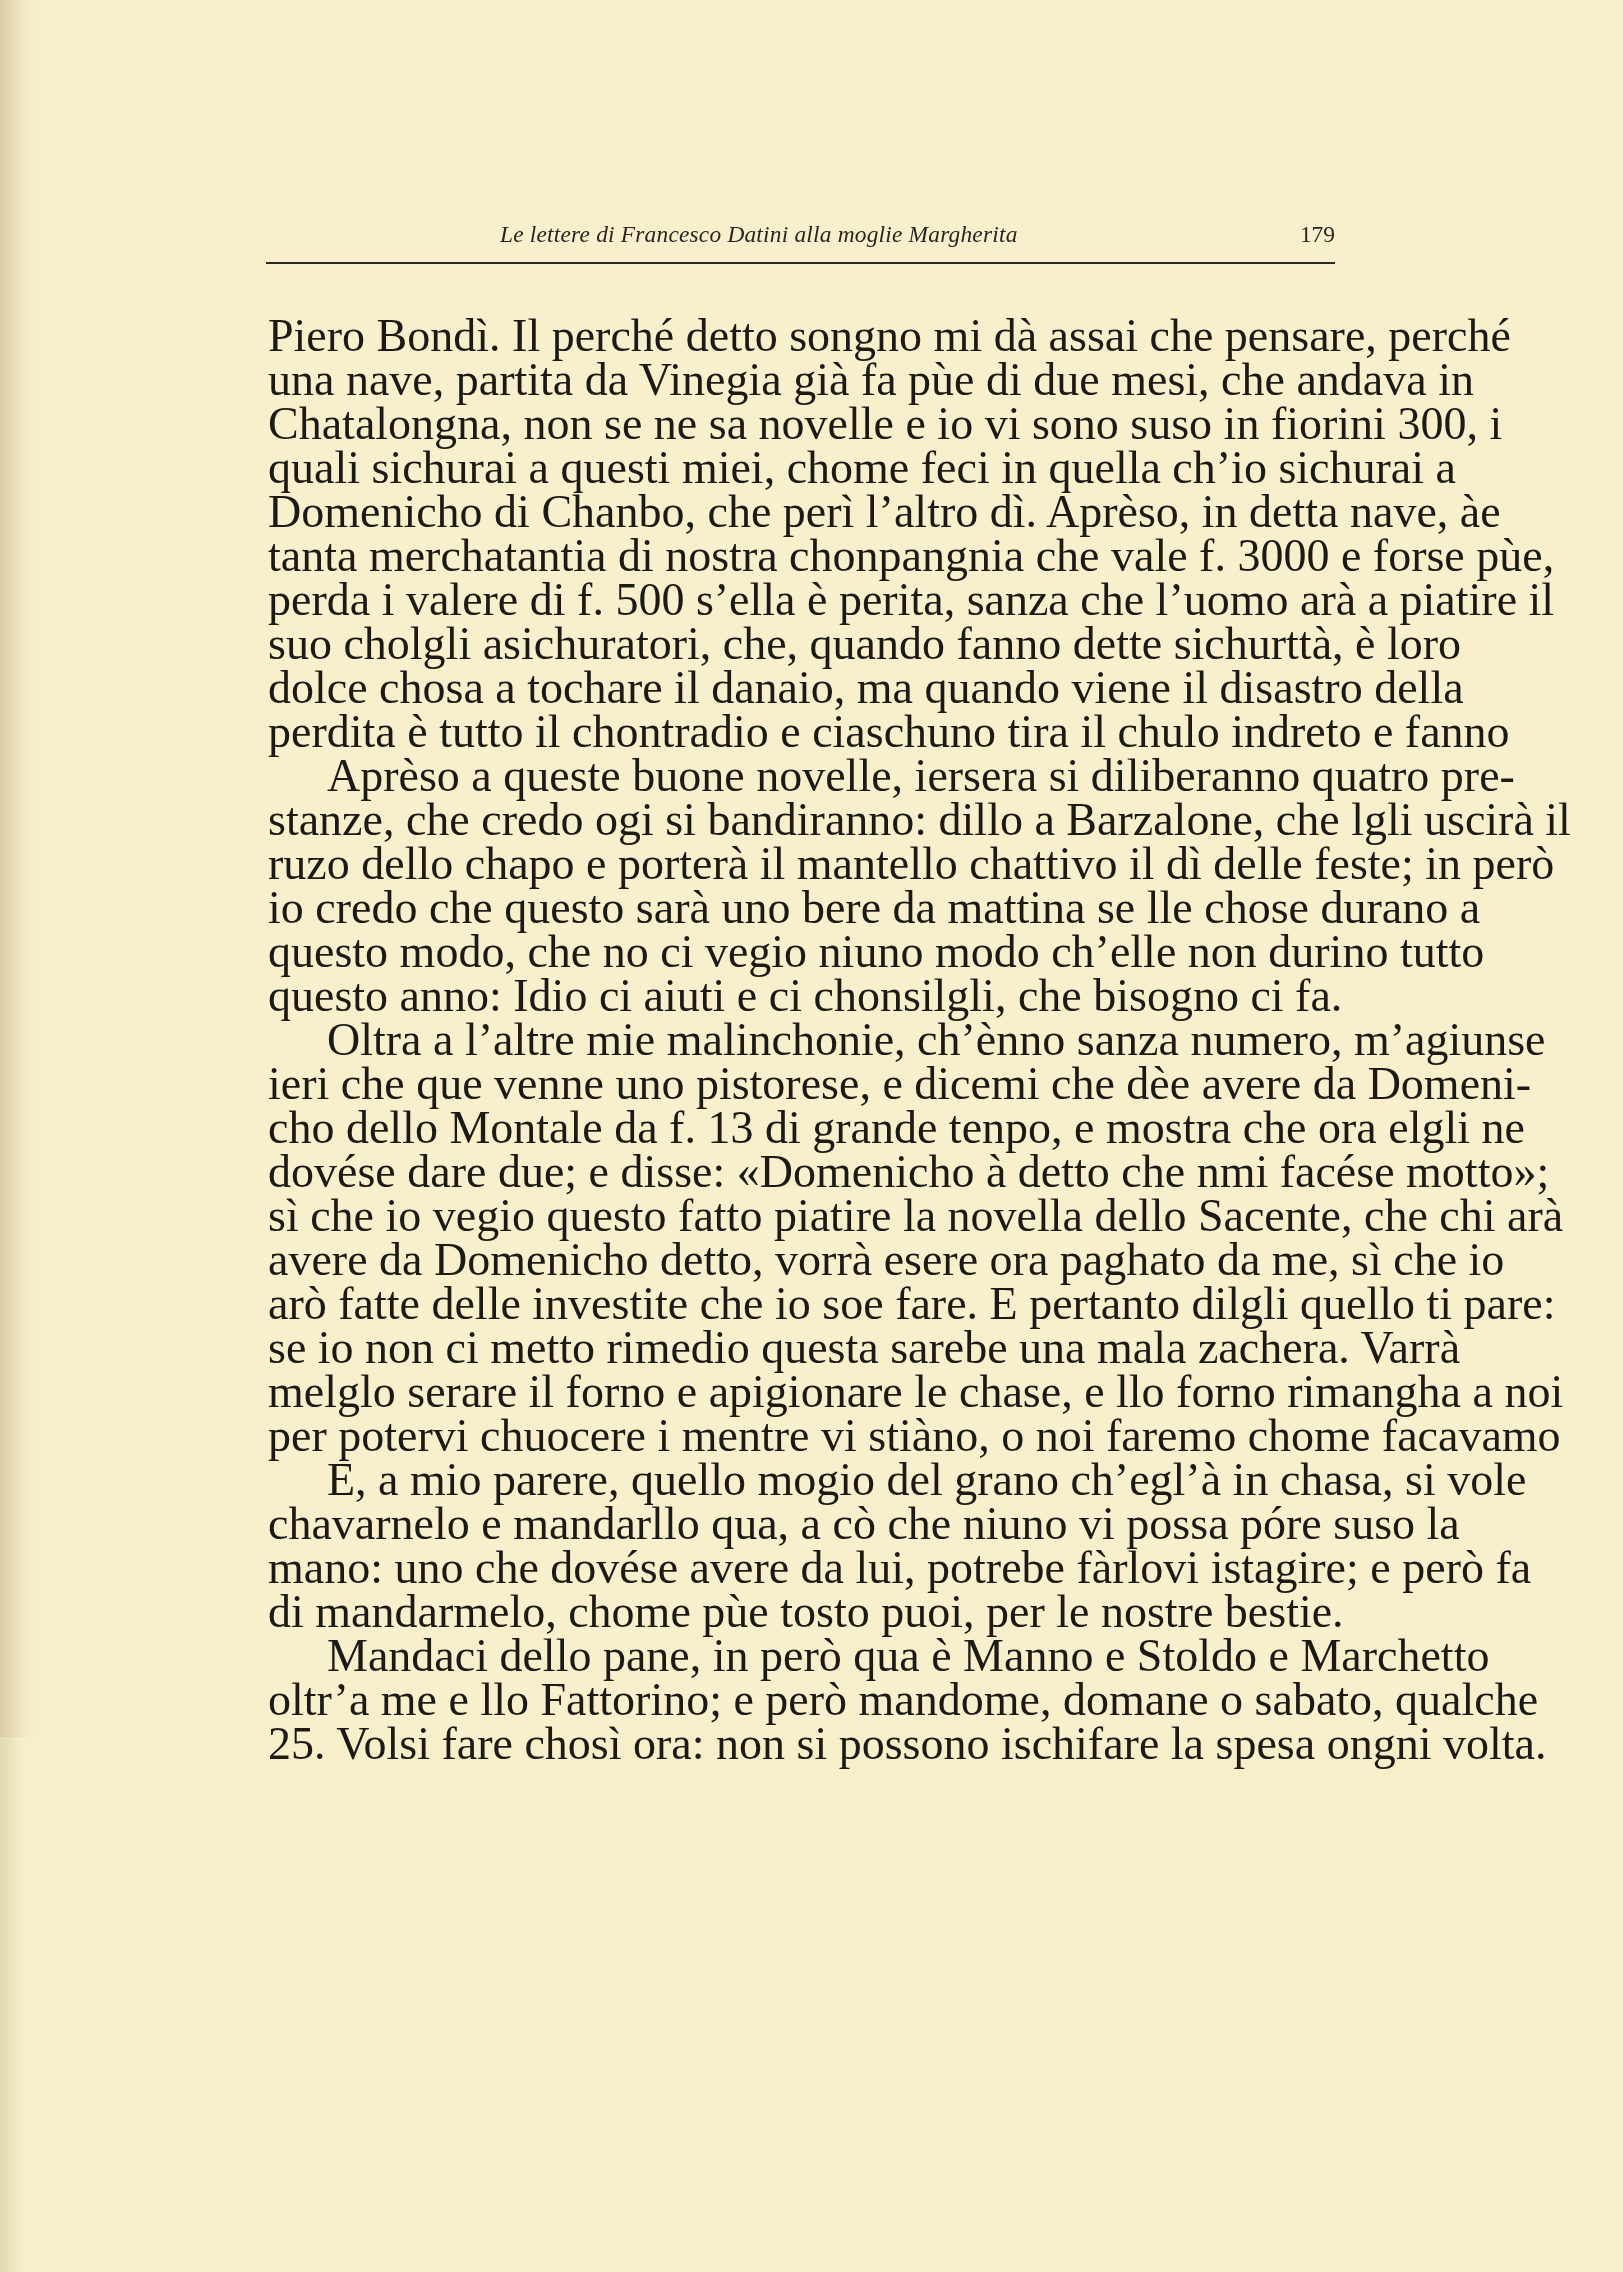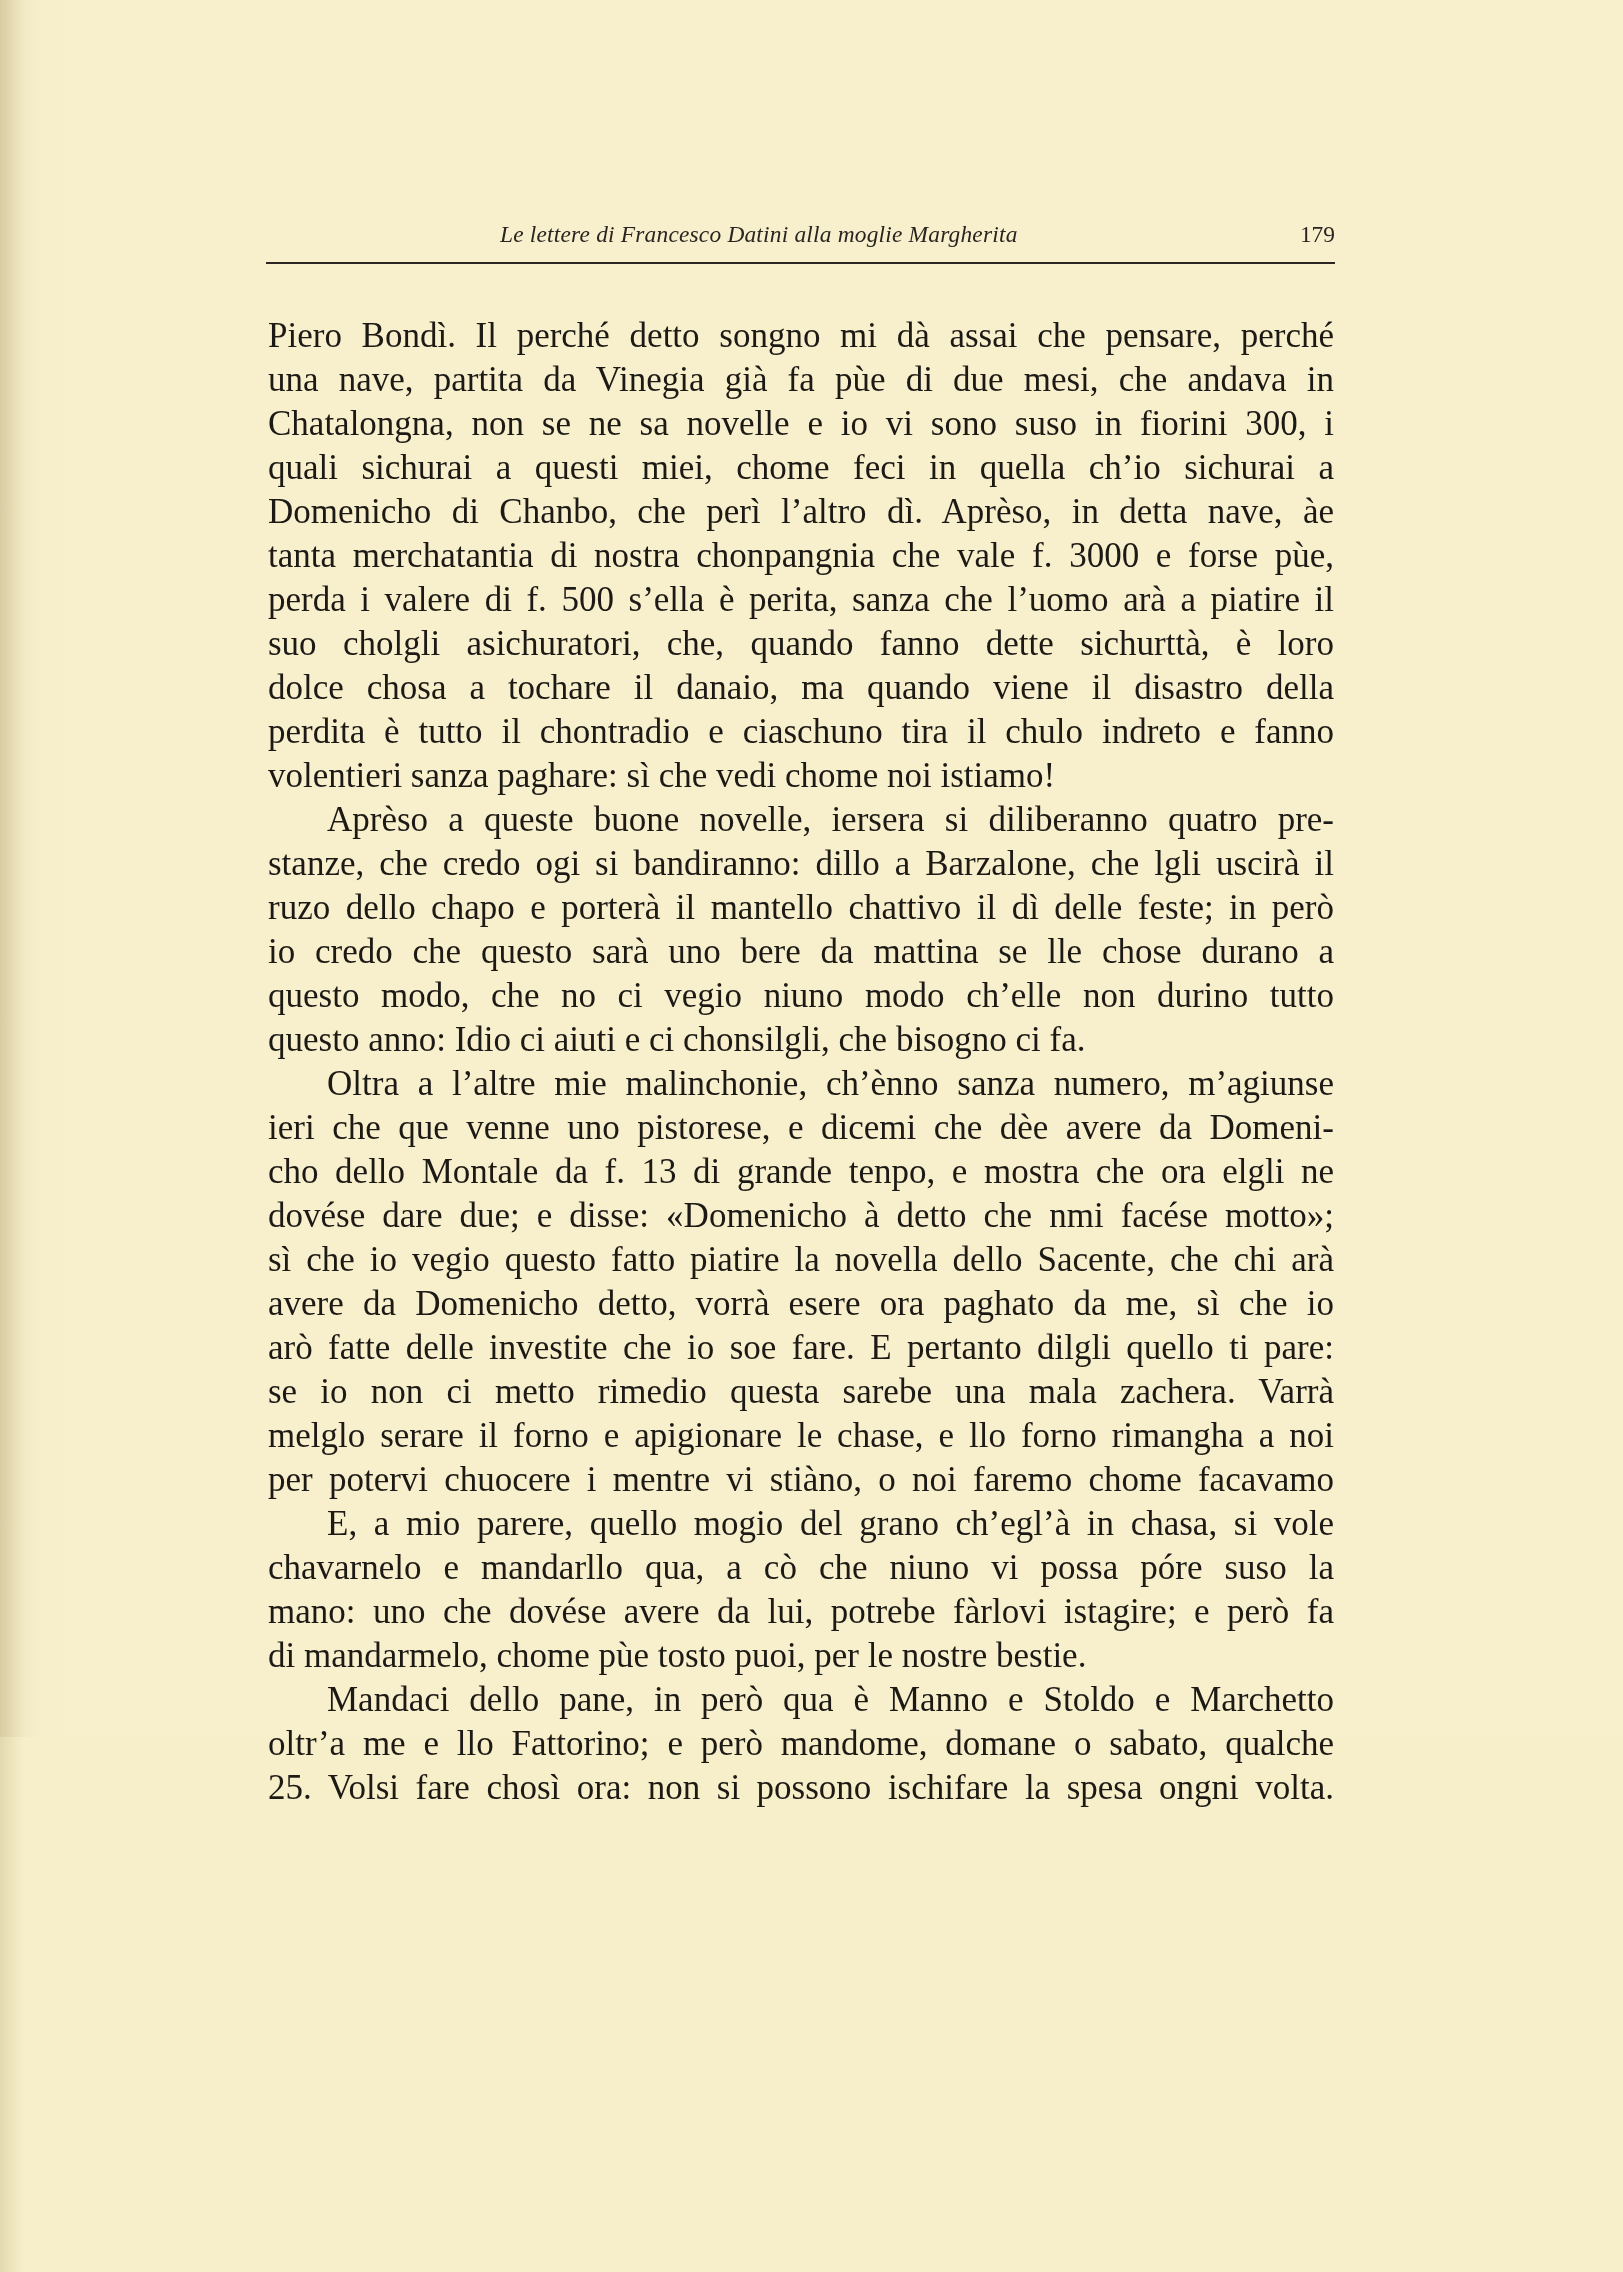--- a/index.html
+++ b/index.html
@@ -60,21 +60,21 @@
       top: 262px;
       width: 1069px;
       height: 1.6px;
       background: #2b2620;
     }
     .body-text {
       position: absolute;
       left: 268px;
       top: 314px;
       width: 1066px;
-      font-size: 35px;
+      font-size: 46px;
       line-height: 44px;
       color: #1d1a16;
     }
     .line {
       display: block;
       white-space: nowrap;
       text-align: justify;
       text-align-last: justify;
       height: 44px;
     }
@@ -103,21 +103,20 @@
       <span class="line">Piero Bondì. Il perché detto songno mi dà assai che pensare, perché</span>
       <span class="line">una nave, partita da Vinegia già fa pùe di due mesi, che andava in</span>
       <span class="line">Chatalongna, non se ne sa novelle e io vi sono suso in fiorini 300, i</span>
       <span class="line">quali sichurai a questi miei, chome feci in quella ch’io sichurai a</span>
       <span class="line">Domenicho di Chanbo, che perì l’altro dì. Aprèso, in detta nave, àe</span>
       <span class="line">tanta merchatantia di nostra chonpangnia che vale f. 3000 e forse pùe,</span>
       <span class="line">perda i valere di f. 500 s’ella è perita, sanza che l’uomo arà a piatire il</span>
       <span class="line">suo cholgli asichuratori, che, quando fanno dette sichurttà, è loro</span>
       <span class="line">dolce chosa a tochare il danaio, ma quando viene il disastro della</span>
       <span class="line">perdita è tutto il chontradio e ciaschuno tira il chulo indreto e fanno</span>
-      <span class="line last">volentieri sanza paghare: sì che vedi chome noi istiamo!</span>
     </div>
 
     <div>
       <span class="line indent">Aprèso a queste buone novelle, iersera si diliberanno quatro pre-</span>
       <span class="line">stanze, che credo ogi si bandiranno: dillo a Barzalone, che lgli uscirà il</span>
       <span class="line">ruzo dello chapo e porterà il mantello chattivo il dì delle feste; in però</span>
       <span class="line">io credo che questo sarà uno bere da mattina se lle chose durano a</span>
       <span class="line">questo modo, che no ci vegio niuno modo ch’elle non durino tutto</span>
       <span class="line last">questo anno: Idio ci aiuti e ci chonsilgli, che bisogno ci fa.</span>
     </div>

